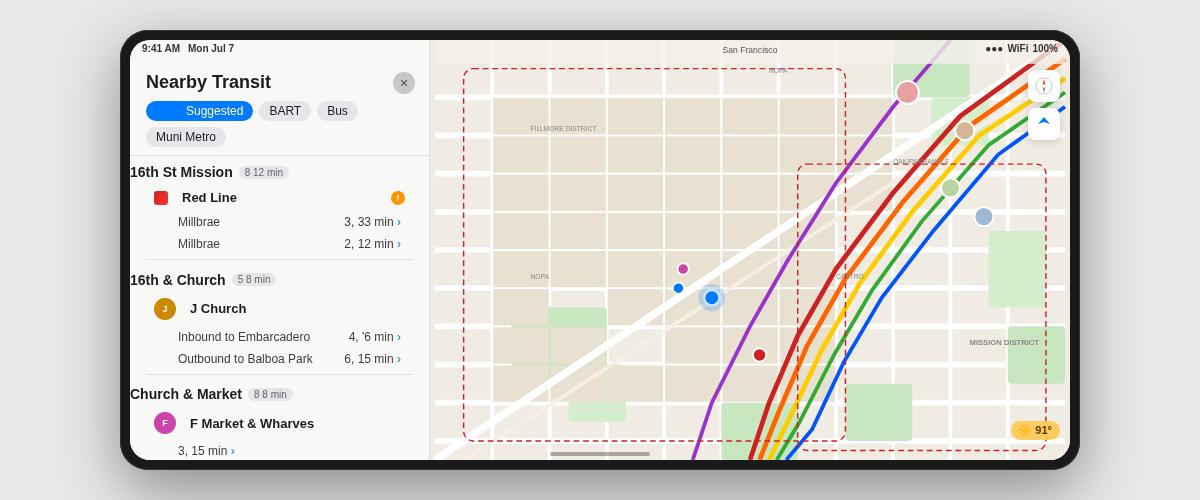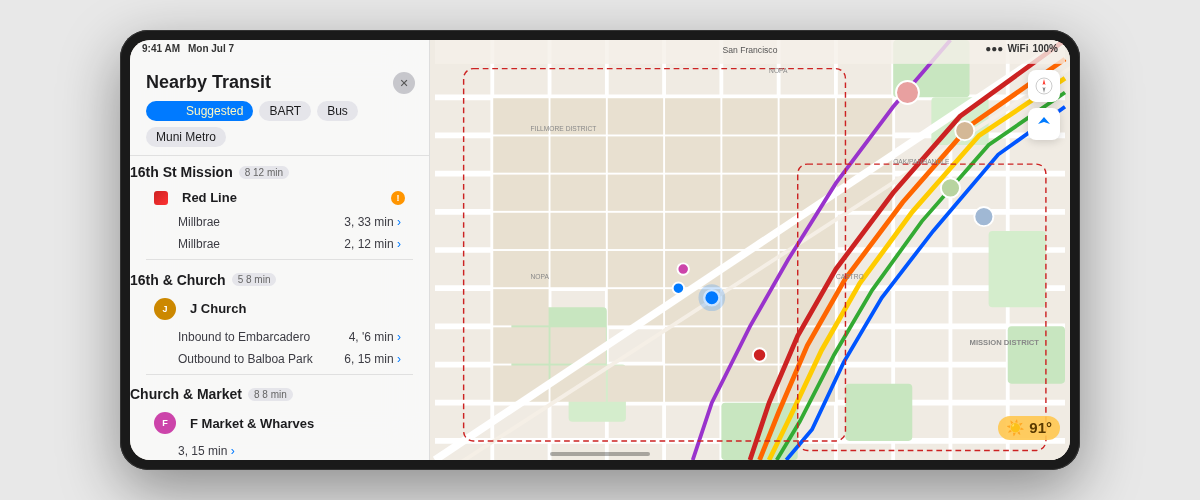--- a/index.html
+++ b/index.html
@@ -283,21 +283,21 @@
       flex-shrink: 0;
     }
 
     .weather-badge {
       position: absolute;
       bottom: 20px;
       right: 10px;
       background: rgba(255,200,80,0.9);
       border-radius: 12px;
       padding: 3px 8px;
-      font-size: 15px;
+      font-size: 11px;
       font-weight: 600;
       color: #5a3a00;
     }
   </style>
 </head>
 <body>
 
 <div class="ipad-frame">
   <div class="ipad-screen">
 

